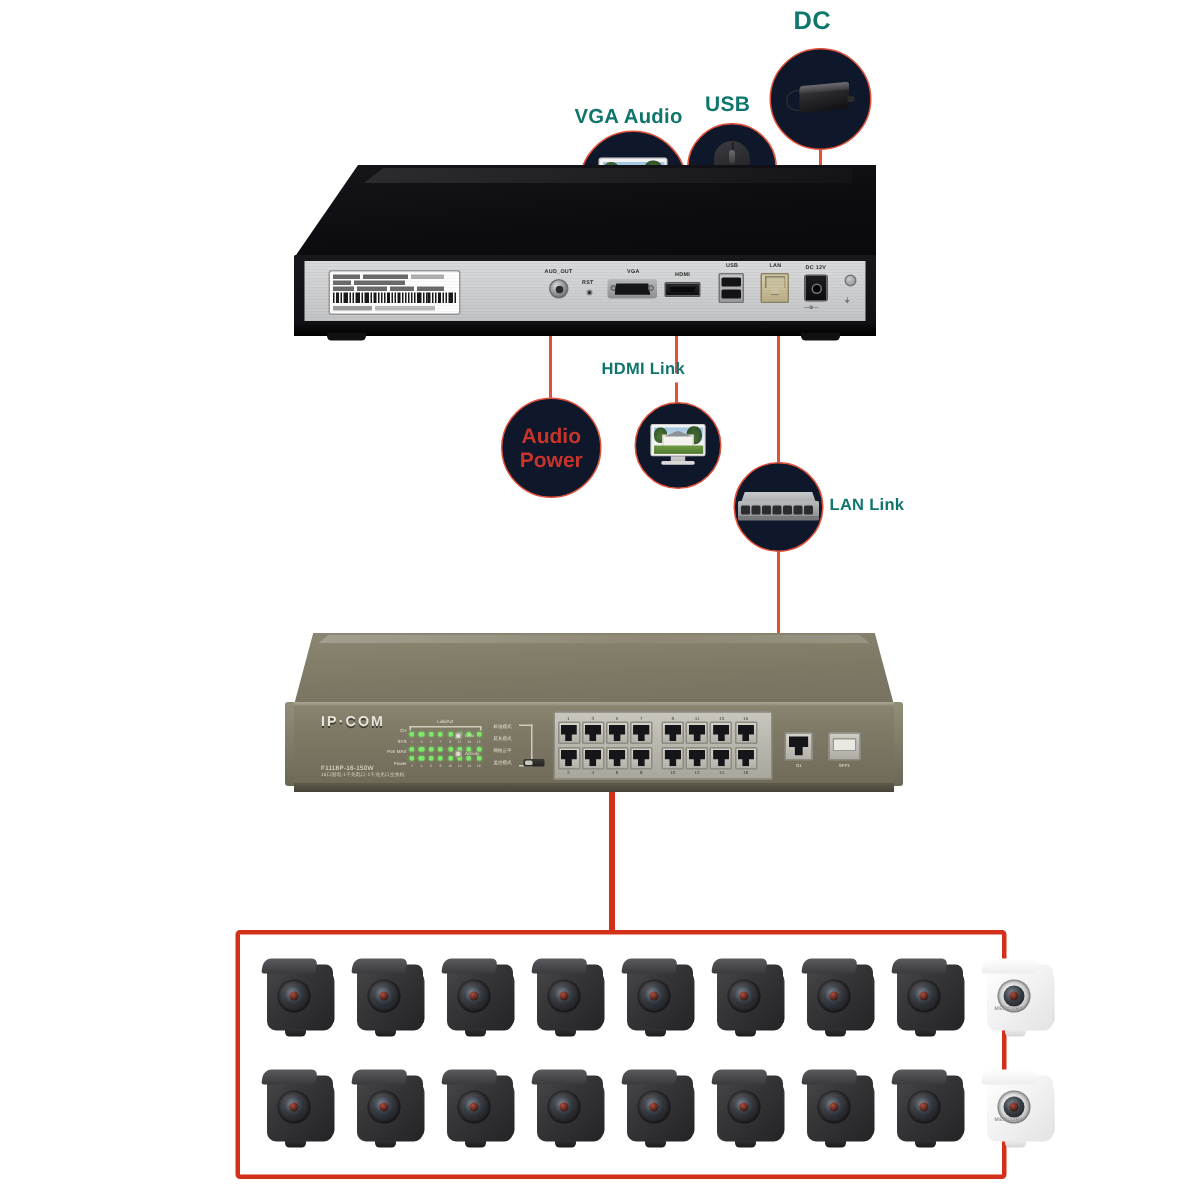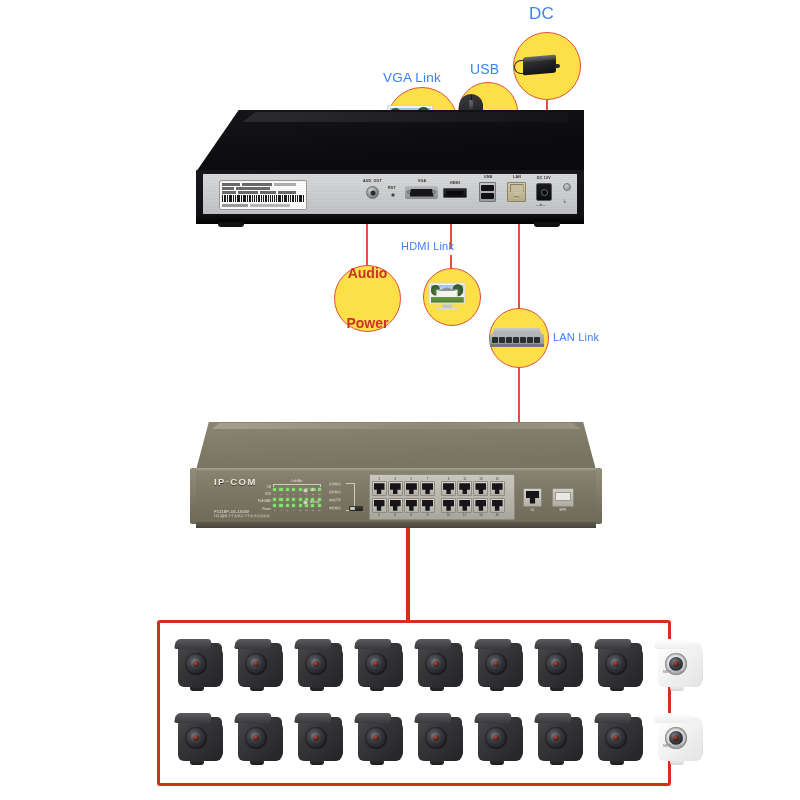--- a/index.html
+++ b/index.html
@@ -11,24 +11,24 @@
     position:relative;
   }
   #stage{position:absolute;left:0;top:0;width:800px;height:800px;}
 
   
   .abs{position:absolute;}
   .line-v{position:absolute;background:#e0503a;width:2px;}
   .dot{position:absolute;width:5px;height:5px;border-radius:50%;background:#d9392a;}
   .callout-circle{
     position:absolute;border:1.6px solid #e0503a;border-radius:50%;
-    background:#fde047;display:flex;align-items:center;justify-content:space-between;
+    background:#0f172a;display:flex;align-items:center;justify-content:center;
   }
   .callout-label{
-    position:absolute;color:#3b82f6;font-weight:normal;white-space:nowrap;
+    position:absolute;color:#0f766e;font-weight:bold;white-space:nowrap;
     letter-spacing:.2px;
   }
 
   
   #nvr{position:absolute;left:196px;top:110px;width:388px;height:120px;}
   #nvr-top{
     position:absolute;left:0;top:0;width:388px;height:62px;
     background:linear-gradient(175deg,#15151a 0%,#0c0c10 60%,#0a0a0d 100%);
     clip-path:polygon(11% 0%, 100% 0%, 100% 100%, 0% 100%);
   }
@@ -371,21 +371,21 @@
         <div class="mon-tree-l"></div>
         <div class="mon-tree-r"></div>
         <div class="mon-house"></div>
         <div class="mon-roof"></div>
         <div class="mon-lawn"></div>
       </div>
       <div class="mon-stand"></div>
       <div class="mon-base"></div>
     </div>
   </div>
-  <div class="callout-label" style="left:383px;top:70px;font-size:13.5px;">VGA Link</div>
+  <div class="callout-label" style="left:383px;top:70px;font-size:13.5px;">VGA Audio</div>
 
   <div class="callout-circle" style="left:458px;top:82px;width:58px;height:58px;">
     <div class="mouse">
       <div class="mouse-body"></div>
       <div class="mouse-split"></div>
       <div class="mouse-wheel"></div>
     </div>
   </div>
   <div class="callout-label" style="left:470px;top:61px;font-size:14px;">USB</div>
 

